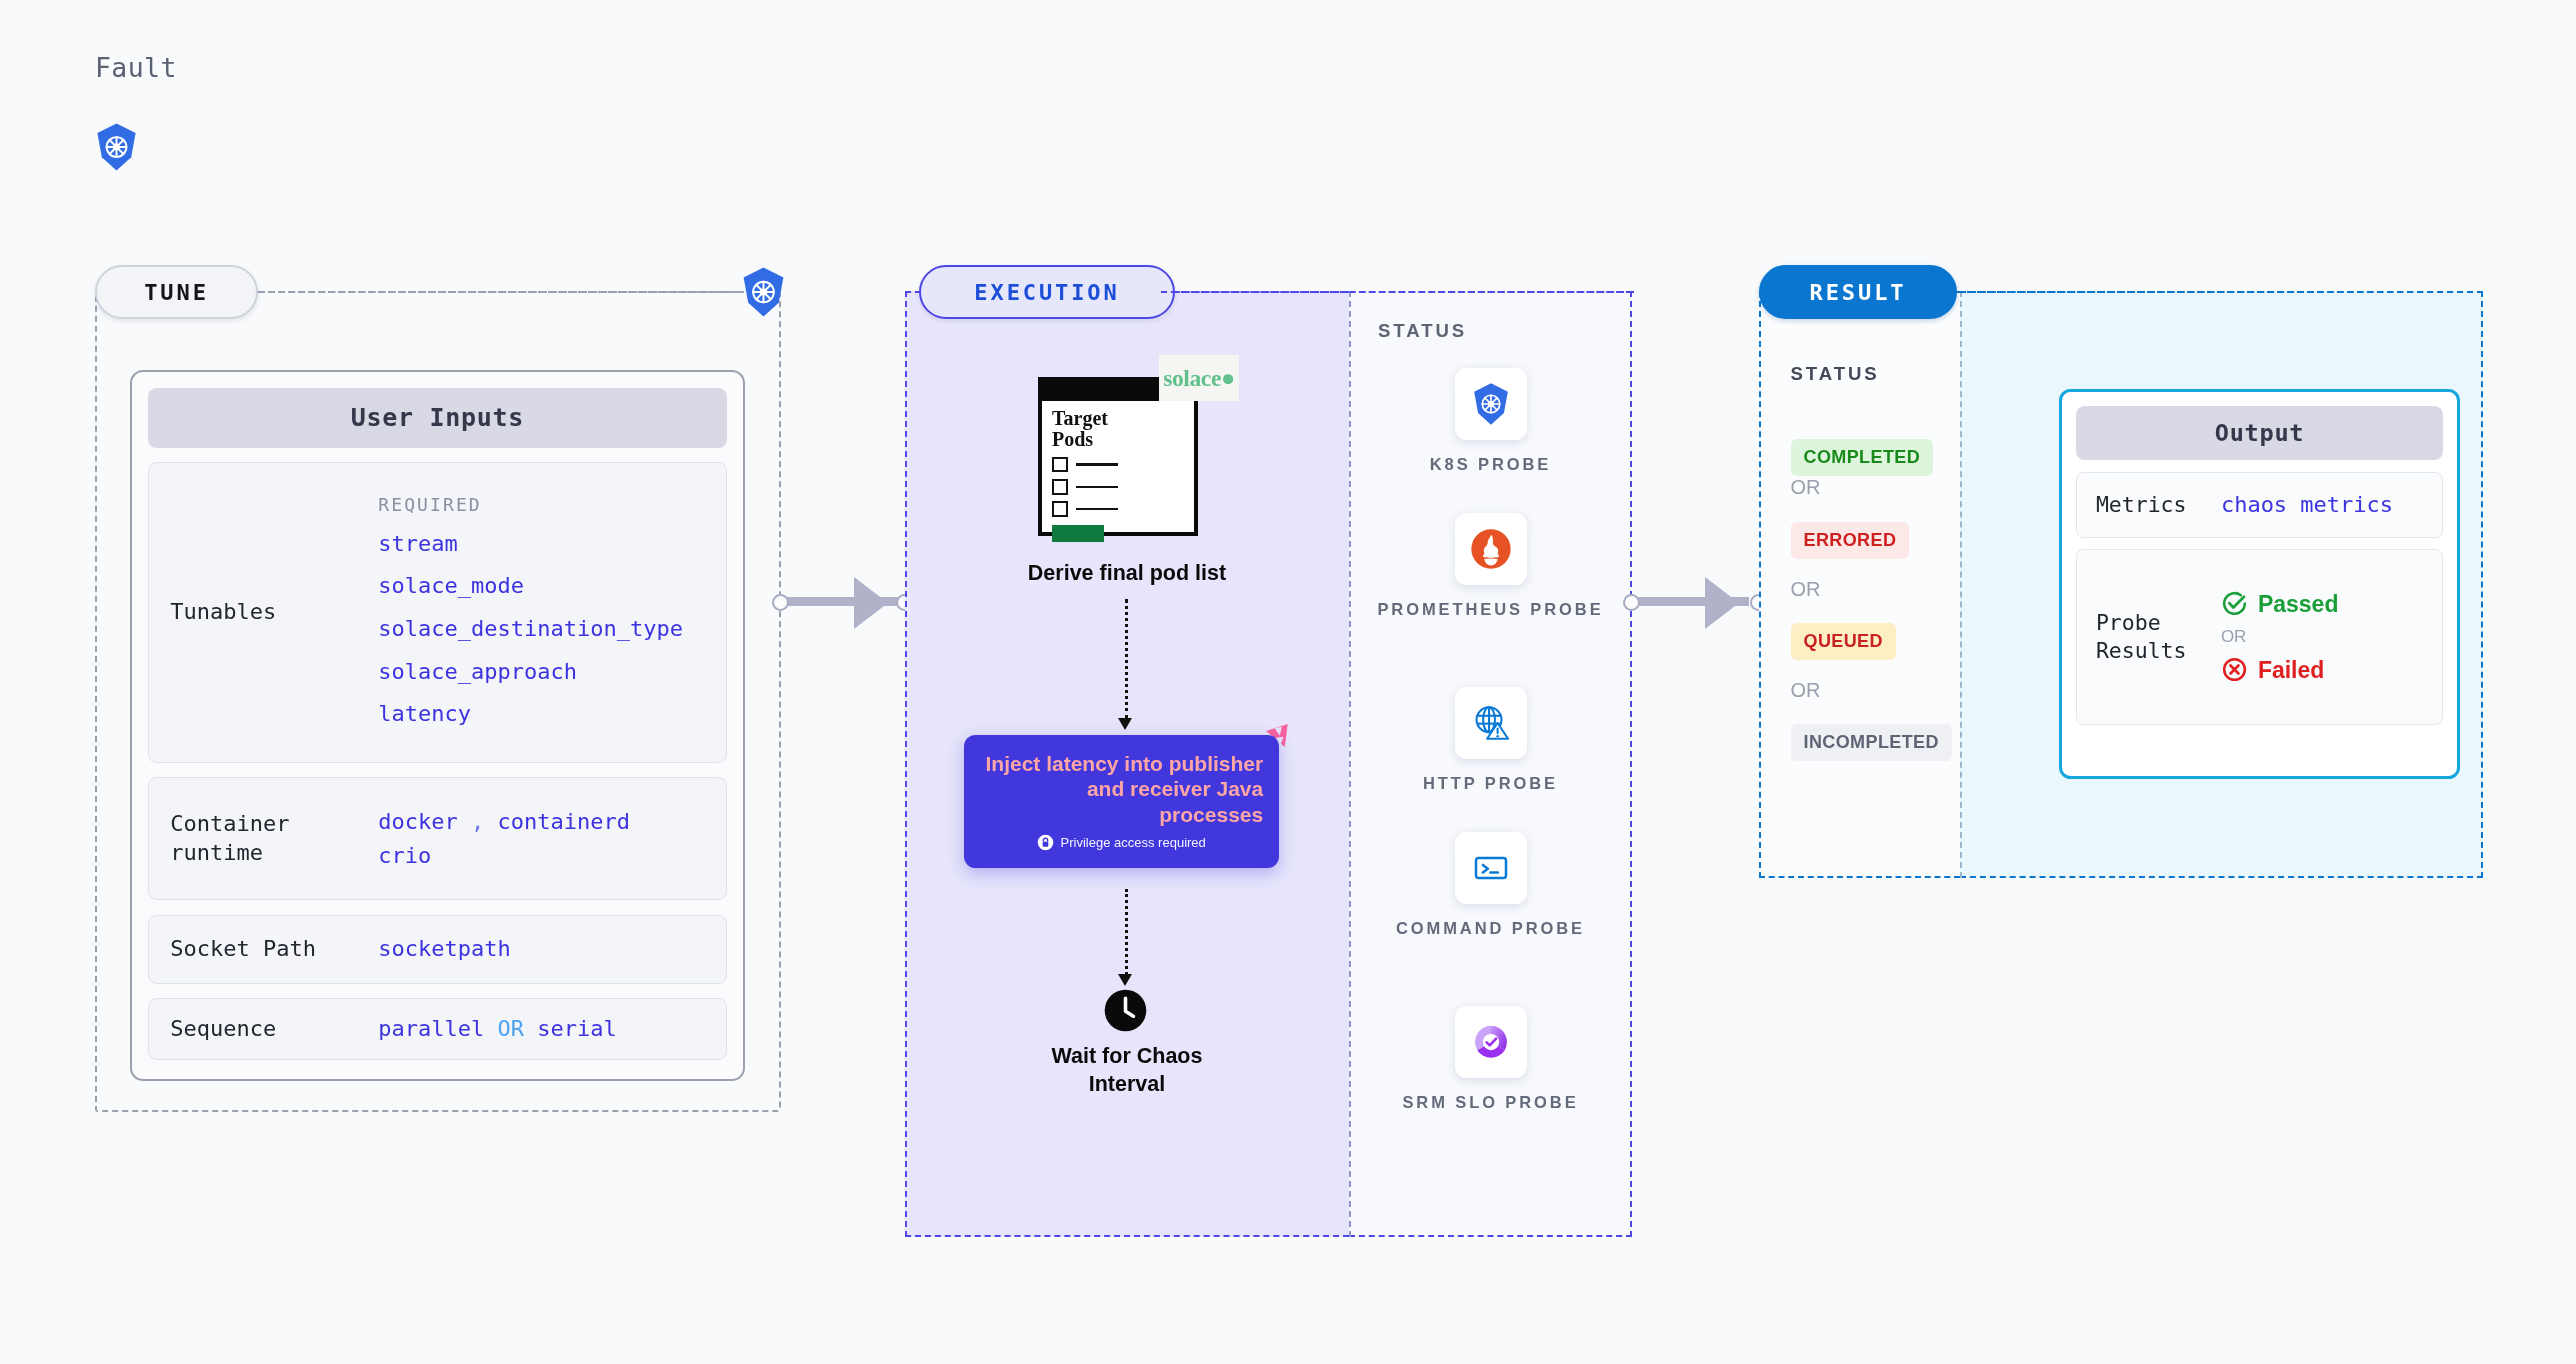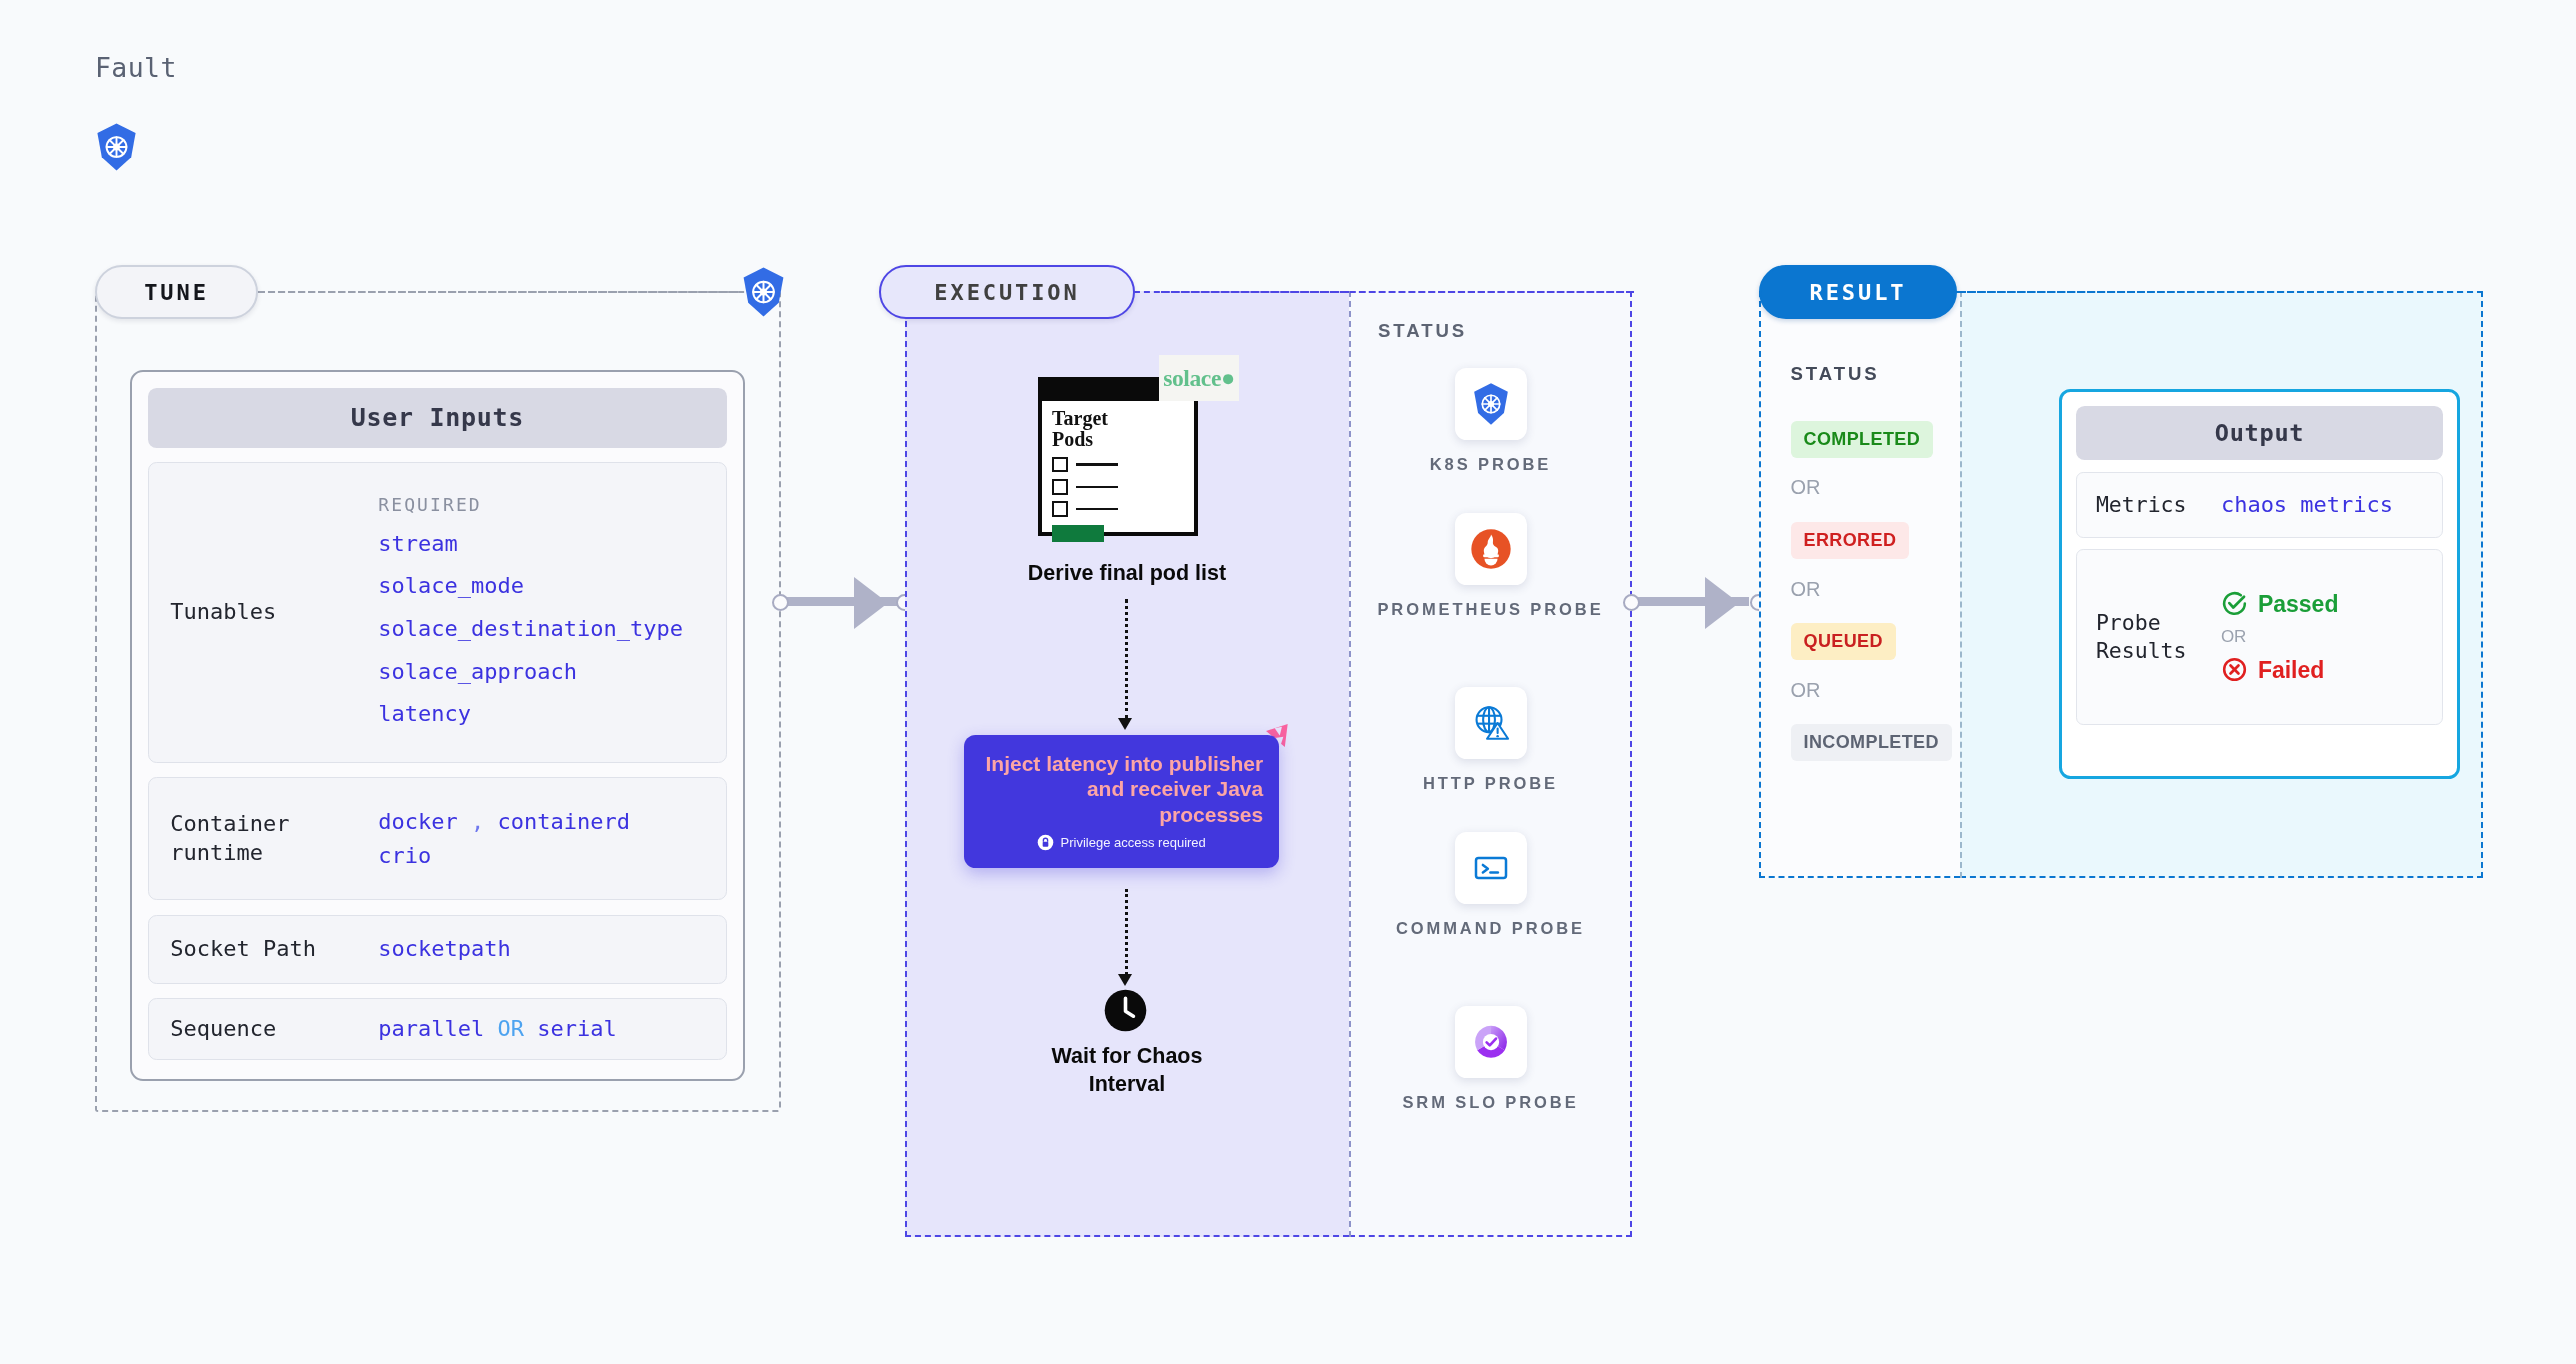--- a/index.html
+++ b/index.html
@@ -29,22 +29,22 @@
     position: absolute; display: flex; align-items: center; justify-content: center;
     border-radius: 716px; font-family: "DejaVu Sans Mono", monospace;
     font-weight: 700; letter-spacing: 2.9px;
   }
   .pill-tune {
     left: 95px; top: 265px; width: 163px; height: 54px;
     background: #f3f4f8; border: 2.1px solid #cdd2dd; color: #14161c;
     font-size: 22px; box-shadow: 0 2.1px 5px rgba(30,30,60,.10);
   }
   .pill-exec {
-    left: 879px; top: 265px; width: 256px; height: 54px;
-    background: #e7e7fb; border: 2.1px solid #4e46e5; color: #404040;
+    left: 919px; top: 265px; width: 256px; height: 54px;
+    background: #e7e7fb; border: 2.1px solid #4e46e5; color: #1d4ed8;
     font-size: 22px; box-shadow: 0 2.1px 5px rgba(30,30,90,.10);
   }
   .pill-result {
     left: 1759px; top: 265px; width: 198px; height: 54px;
     background: #0b76d0; border: 2.1px solid #0b76d0; color: #ffffff;
     font-size: 22px; box-shadow: 0 2.1px 5.7px rgba(10,70,140,.22);
   }
 
   
   .dashbox { position: absolute; }
@@ -503,21 +503,21 @@
 
   <div class="dashbox box-result"></div>
   <div class="dashbox box-output"></div>
   <div class="dashbox box-result-split"></div>
   <div class="pill pill-result">RESULT</div>
   <div style="position:absolute;left:1957px;top:291px;width:526px;height:0;border-top:2.9px dashed #0b76d0;"></div>
 
   <div class="result-inner">
     <div class="status-head">STATUS</div>
 
-    <div class="sbadge" style="top:130px; background:#ddf5dd; color:#1a8a1a;">COMPLETED</div>
+    <div class="sbadge" style="top:148px; background:#ddf5dd; color:#1a8a1a;">COMPLETED</div>
     <div class="or-txt" style="top:185px;">OR</div>
     <div class="sbadge" style="top:231px; background:#fde8e8; color:#cf2020;">ERRORED</div>
     <div class="or-txt" style="top:287px;">OR</div>
     <div class="sbadge" style="top:332px; background:#fdeec4; color:#c92020;">QUEUED</div>
     <div class="or-txt" style="top:388px;">OR</div>
     <div class="sbadge" style="top:433px; background:#eef0f4; color:#5d6473;">INCOMPLETED</div>
   </div>
 
   <div class="output-panel">
     <div class="band" style="height:54px;font-size:23.6px;">Output</div>

